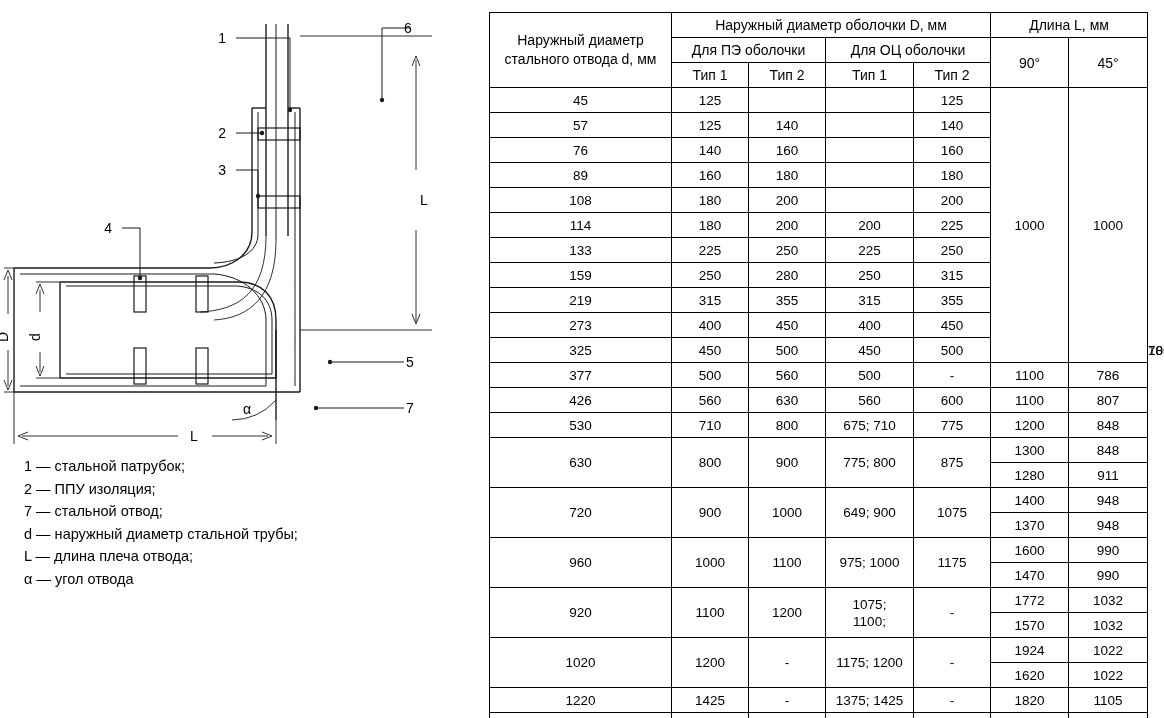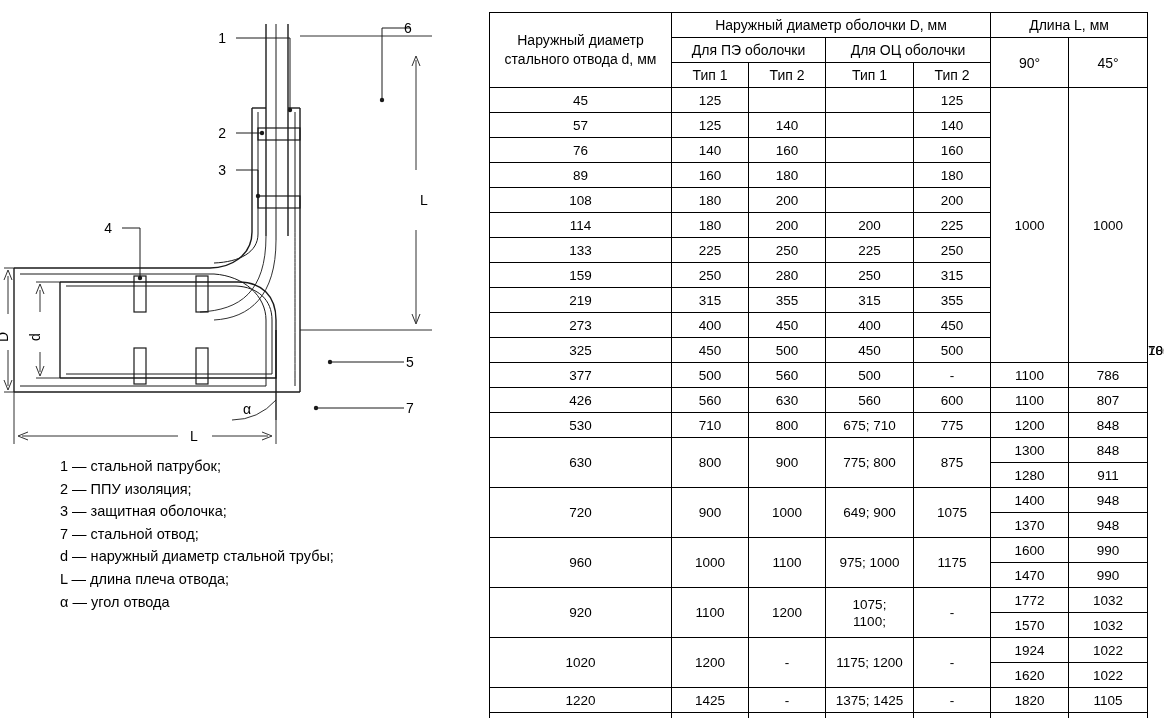--- a/index.html
+++ b/index.html
@@ -28,21 +28,21 @@
     width: 480px;
     height: 718px;
   }
   .diagram svg {
     position: absolute;
     left: 0;
     top: 0;
   }
   .legend {
     position: absolute;
-    left: 60px;
+    left: 24px;
     top: 455px;
     width: 430px;
     font-size: 14.5px;
     line-height: 22.6px;
   }
   .legend div {
     white-space: nowrap;
   }
   
   .table-wrap {
@@ -216,21 +216,20 @@
       </g>
       <g font-family="Liberation Sans, sans-serif" font-size="14" fill="#000">
         <text x="8" y="337" text-anchor="middle" transform="rotate(-90 8 337)">D</text>
         <text x="40" y="337" text-anchor="middle" transform="rotate(-90 40 337)">d</text>
       </g>
     </svg>
 
     <div class="legend">
       <div>1 — стальной патрубок;</div>
       <div>2 — ППУ изоляция;</div>
-      <div>3 — защитная оболочка;</div>
       <div>7 — стальной отвод;</div>
       <div>d — наружный диаметр стальной трубы;</div>
       <div>L — длина плеча отвода;</div>
       <div>α — угол отвода</div>
     </div>
   </div>
 
   <div class="table-wrap">
     <table class="spec">
       <colgroup>

